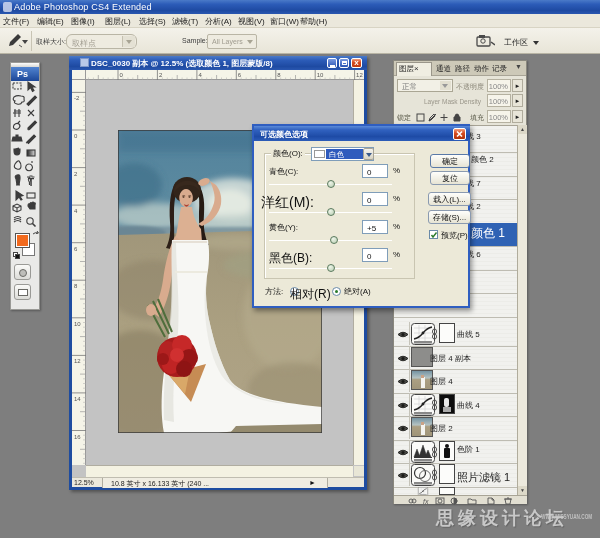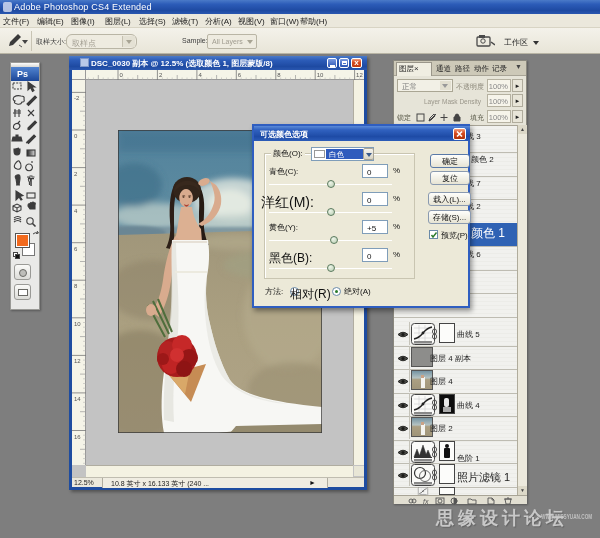--- a/index.html
+++ b/index.html
@@ -516,21 +516,21 @@
         <rect x="3" y="18" width="18" height="2.5" fill="#888"></rect>
       </svg>
       <svg class="ab" style="left:37px;top:319.5px" width="7" height="12" viewBox="0 0 7 12">
         <rect x="1.5" y="1" width="4" height="5" rx="2" fill="none" stroke="#555"></rect>
         <rect x="1.5" y="6" width="4" height="5" rx="2" fill="none" stroke="#555"></rect>
       </svg>
       <div class="ab" style="left:45px;top:314.5px;width:16px;height:20px;background:#fcfcfa;border:1px solid #444">
         <div class="ab" style="left:5px;top:2px;width:4px;height:4px;background:#111;border-radius:50%"></div>
         <div class="ab" style="left:4px;top:6px;width:6px;height:10px;background:#111;border-radius:1px"></div>
       </div>
-      <div class="txt" style="left:63px;top:327px;font-size:8px;color:#222">色阶 1</div>
+      <div class="txt" style="left:63px;top:318px;font-size:8px;color:#222">色阶 1</div>
       <div class="ab" style="left:0;top:337.0px;width:123px;height:1px;background:#bebcb2"></div>
       <svg class="ab" style="left:3px;top:345px" width="12" height="9" viewBox="0 0 12 9">
         <path d="M1 4.5 Q6 0 11 4.5 Q6 9 1 4.5Z" fill="#4a4a46" stroke="#2a2a28" stroke-width="1"></path>
         <circle cx="6" cy="4.5" r="1.6" fill="#1a1a18"></circle>
       </svg>
       <div class="ab" style="left:15px;top:337px;width:1px;height:23px;background:#c5c3b9"></div>
       <svg class="ab" style="left:17px;top:338px" width="24" height="22" viewBox="0 0 24 22">
         <rect x="0.5" y="0.5" width="23" height="21" rx="3" fill="#fafaf8" stroke="#444"></rect>
         <circle cx="9" cy="9" r="5.5" fill="none" stroke="#333" stroke-width="1.2"></circle>
         <circle cx="14" cy="12" r="5.5" fill="none" stroke="#666" stroke-width="1"></circle>

